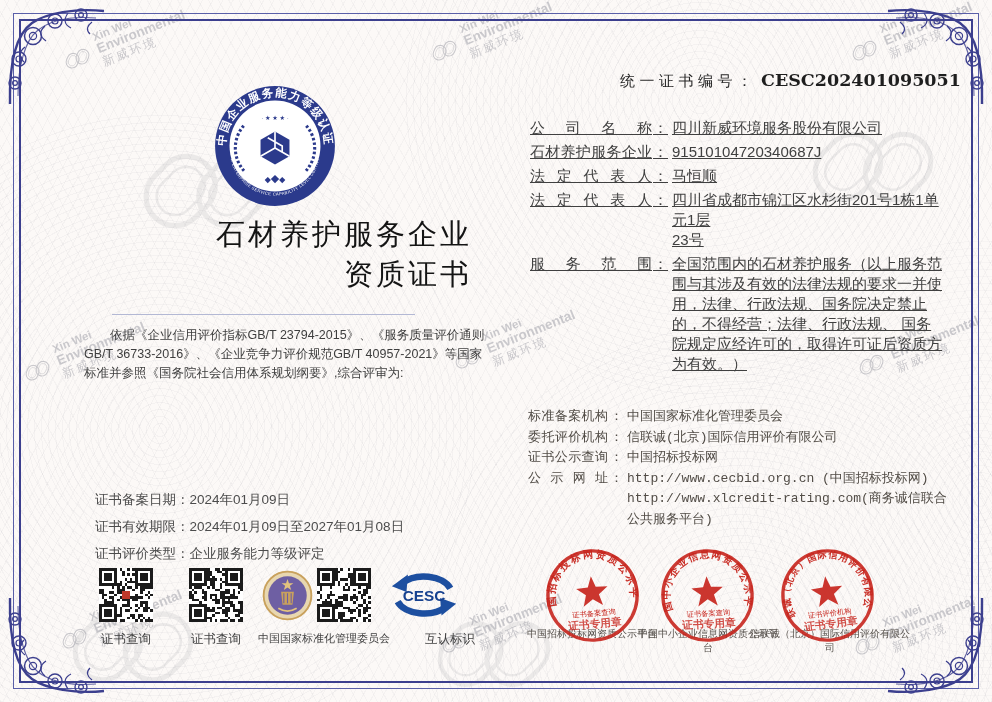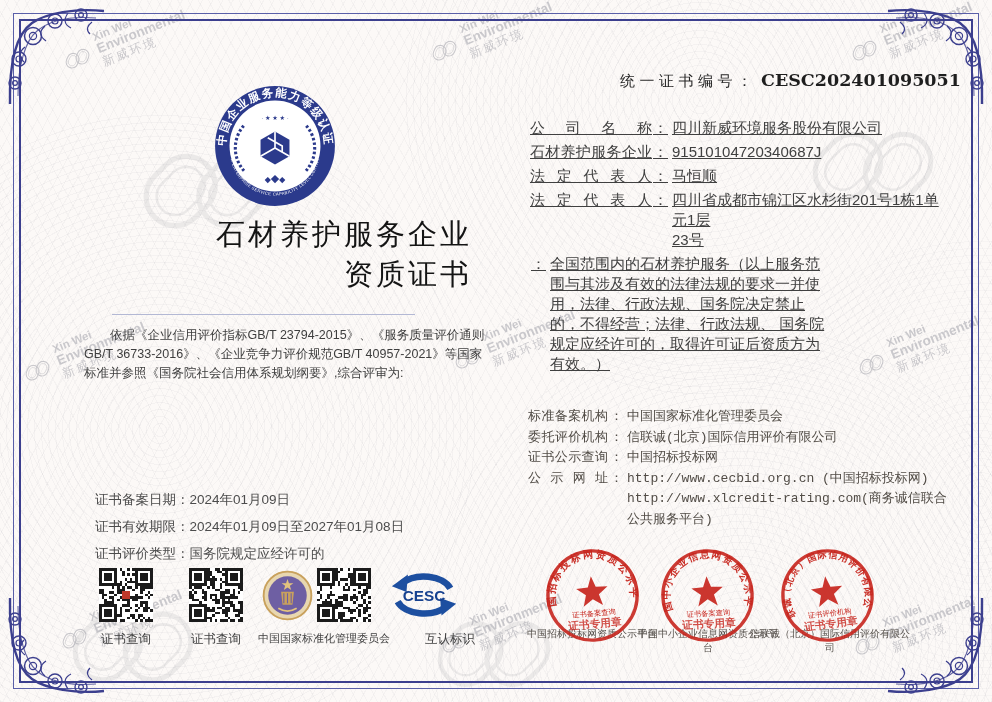--- a/index.html
+++ b/index.html
@@ -259,21 +259,21 @@
     <div>资质证书</div>
   </div>
   <div class="divider"></div>
 
   <div class="basis">依据《企业信用评价指标GB/T 23794-2015》、《服务质量评价通则GB/T 36733-2016》、《企业竞争力评价规范GB/T 40957-2021》等国家标准并参照《国务院社会信用体系规划纲要》,综合评审为:</div>
 
 
   <div class="dates">
     <div><span class="dl">证书备案日期</span>：<span>2024年01月09日</span></div>
     <div><span class="dl">证书有效期限</span>：<span>2024年01月09日至2027年01月08日</span></div>
-    <div><span class="dl">证书评价类型</span>：<span>国务院规定应经许可的</span></div>
+    <div><span class="dl">证书评价类型</span>：<span>企业服务能力等级评定</span></div>
   </div>
 
   <svg class="qr qr1" viewBox="0 0 21 21" shape-rendering="crispEdges">
       <rect x="0" y="0" width="21" height="21" fill="#ffffff"></rect>
       <rect x="8" y="0" width="1" height="1" fill="#1b1b1b"></rect>
       <rect x="11" y="0" width="1" height="1" fill="#1b1b1b"></rect>
       <rect x="13" y="0" width="1" height="1" fill="#1b1b1b"></rect>
       <rect x="9" y="1" width="1" height="1" fill="#1b1b1b"></rect>
       <rect x="9" y="2" width="1" height="1" fill="#1b1b1b"></rect>
       <rect x="11" y="2" width="1" height="1" fill="#1b1b1b"></rect>
@@ -729,20 +729,21 @@
         <span class="fcolon">：</span>
         <span class="fvalue">马恒顺</span>
       </div>
     <div class="frow">
         <span class="flabel">法定代表人</span>
         <span class="fcolon">：</span>
         <span class="fvalue">四川省成都市锦江区水杉街201号1栋1单元1层
 23号</span>
       </div>
     <div class="frow">
+        <span class="flabel">服务范围</span>
         <span class="fcolon">：</span>
         <span class="fvalue">全国范围内的石材养护服务（以上服务范围与其涉及有效的法律法规的要求一并使用，法律、行政法规、国务院决定禁止的，不得经营；法律、行政法规、 国务院规定应经许可的，取得许可证后资质方为有效。）</span>
       </div>
   </div>
 
   <div class="agencies">
     <div class="arow">
         <span class="alabel">标准备案机构</span>
         <span class="acolon">：</span>
         <span class="avalue">中国国家标准化管理委员会</span>

